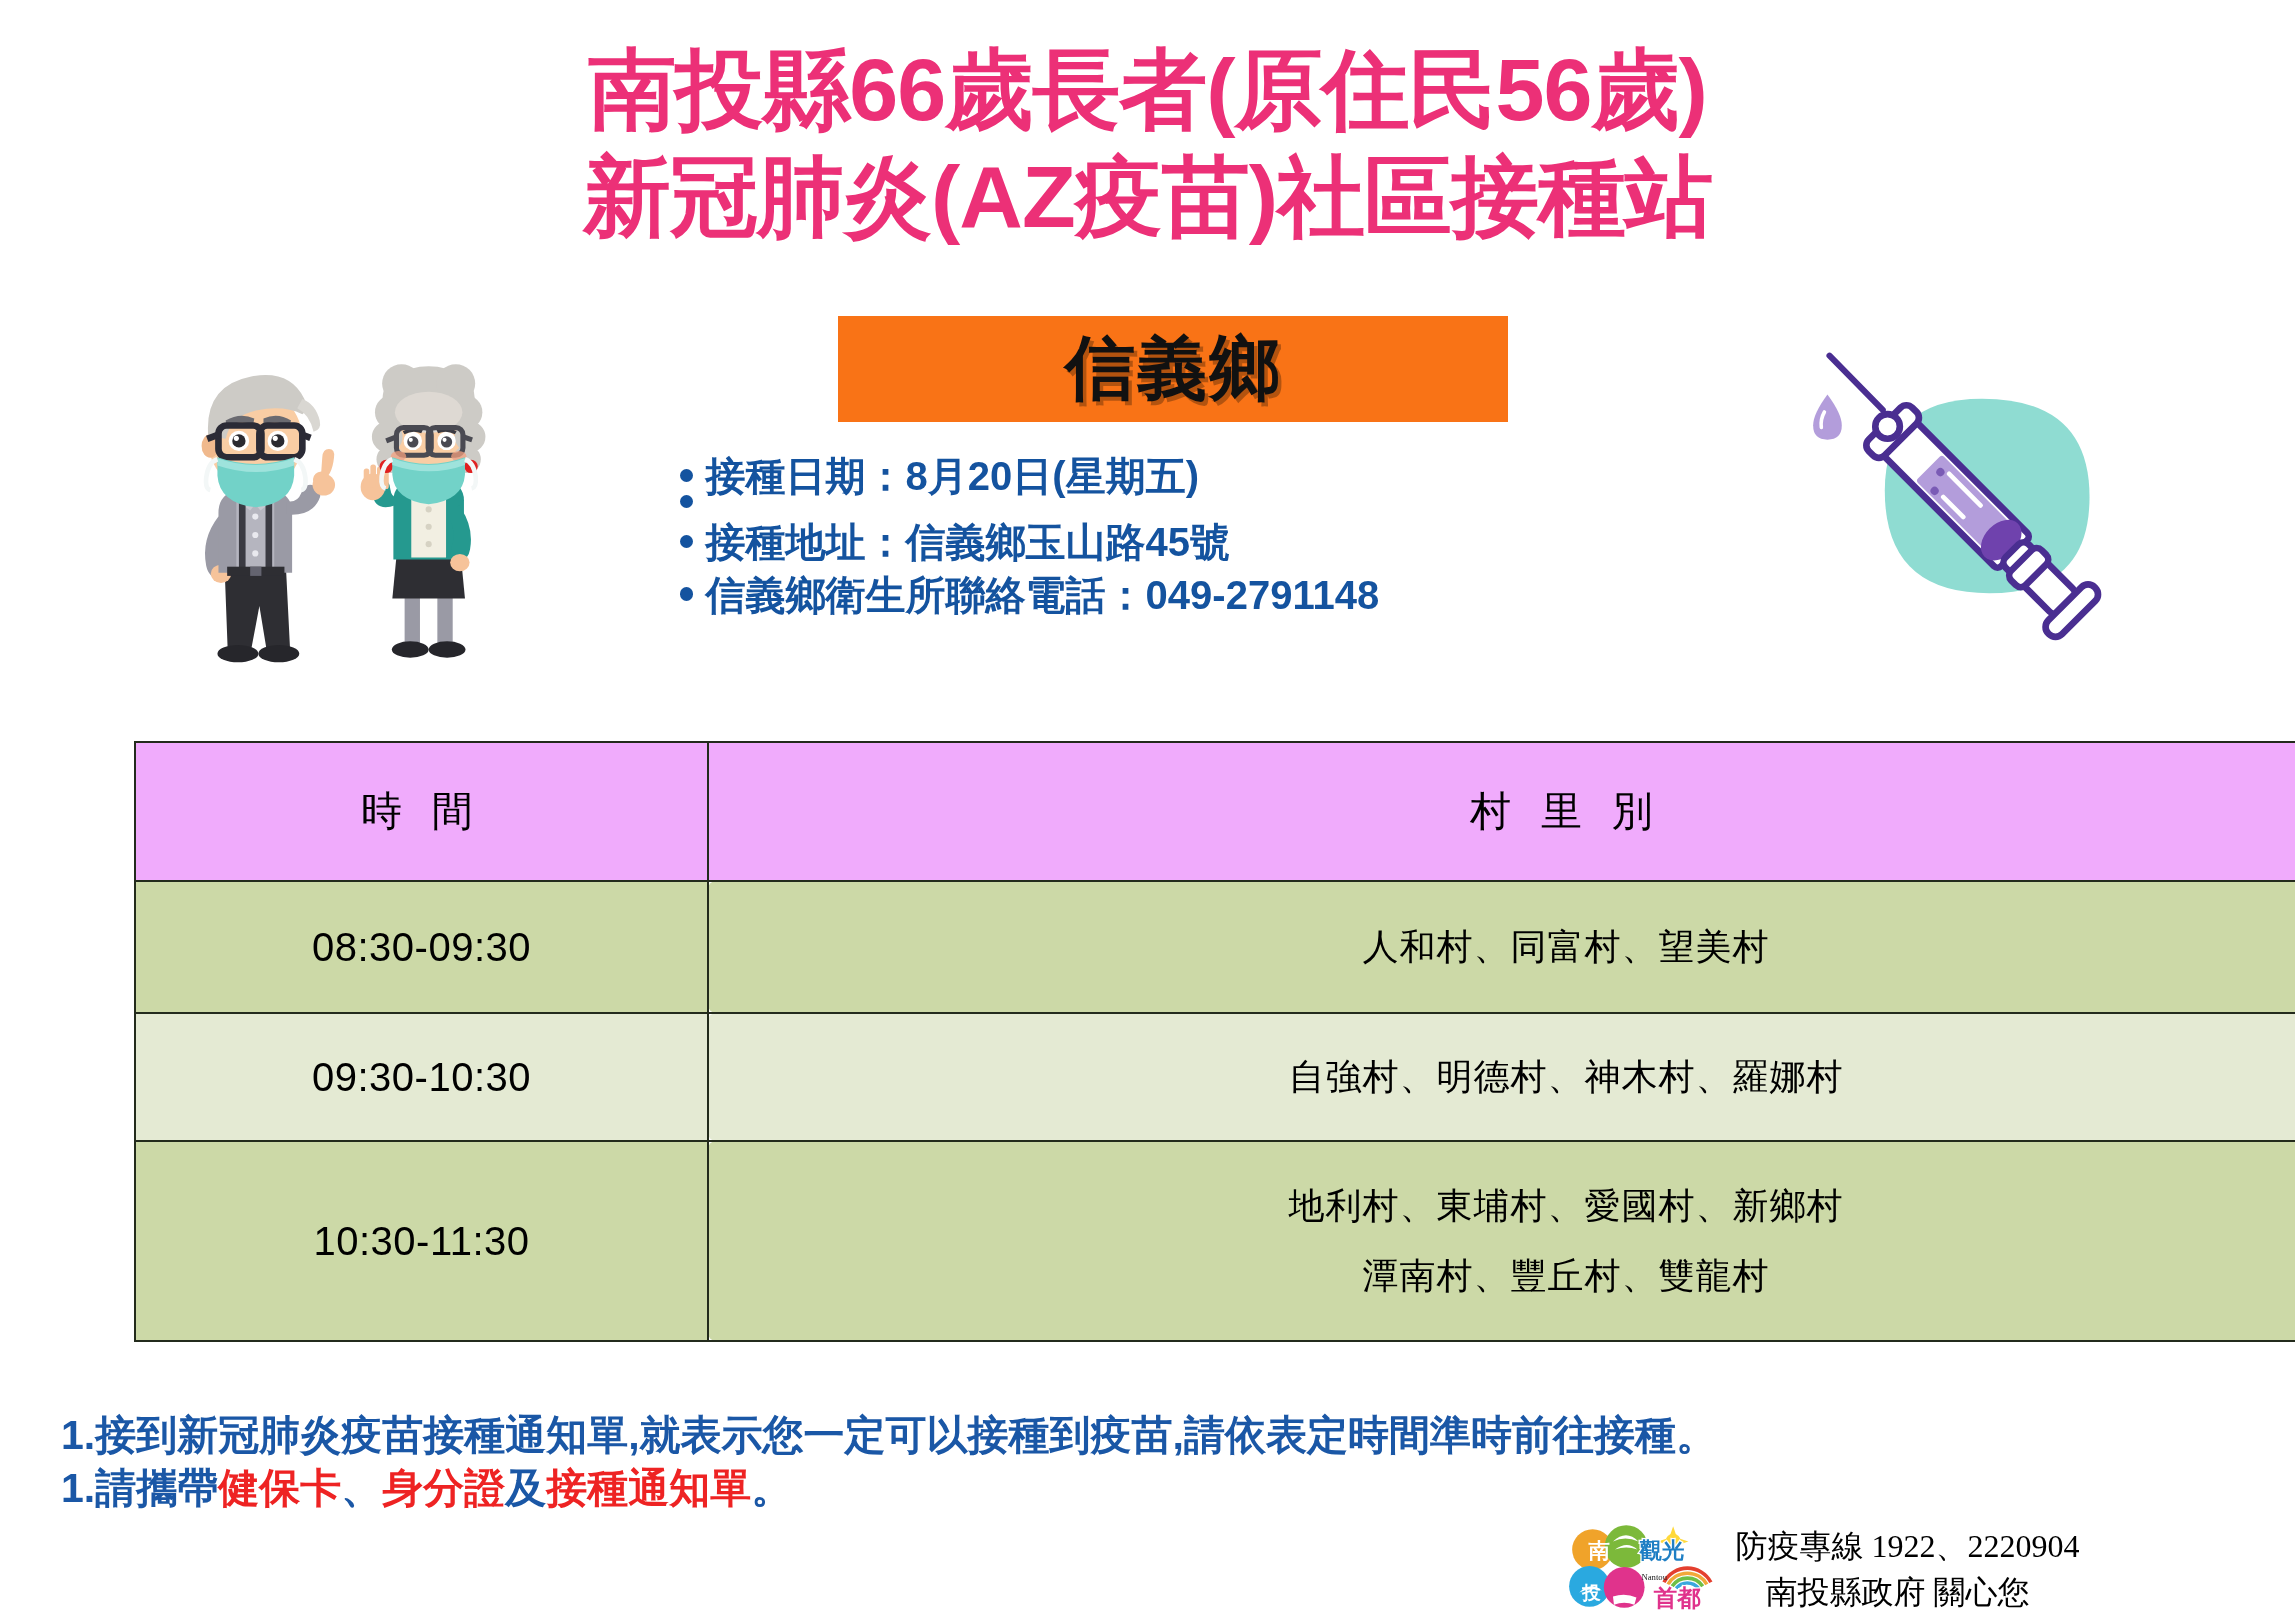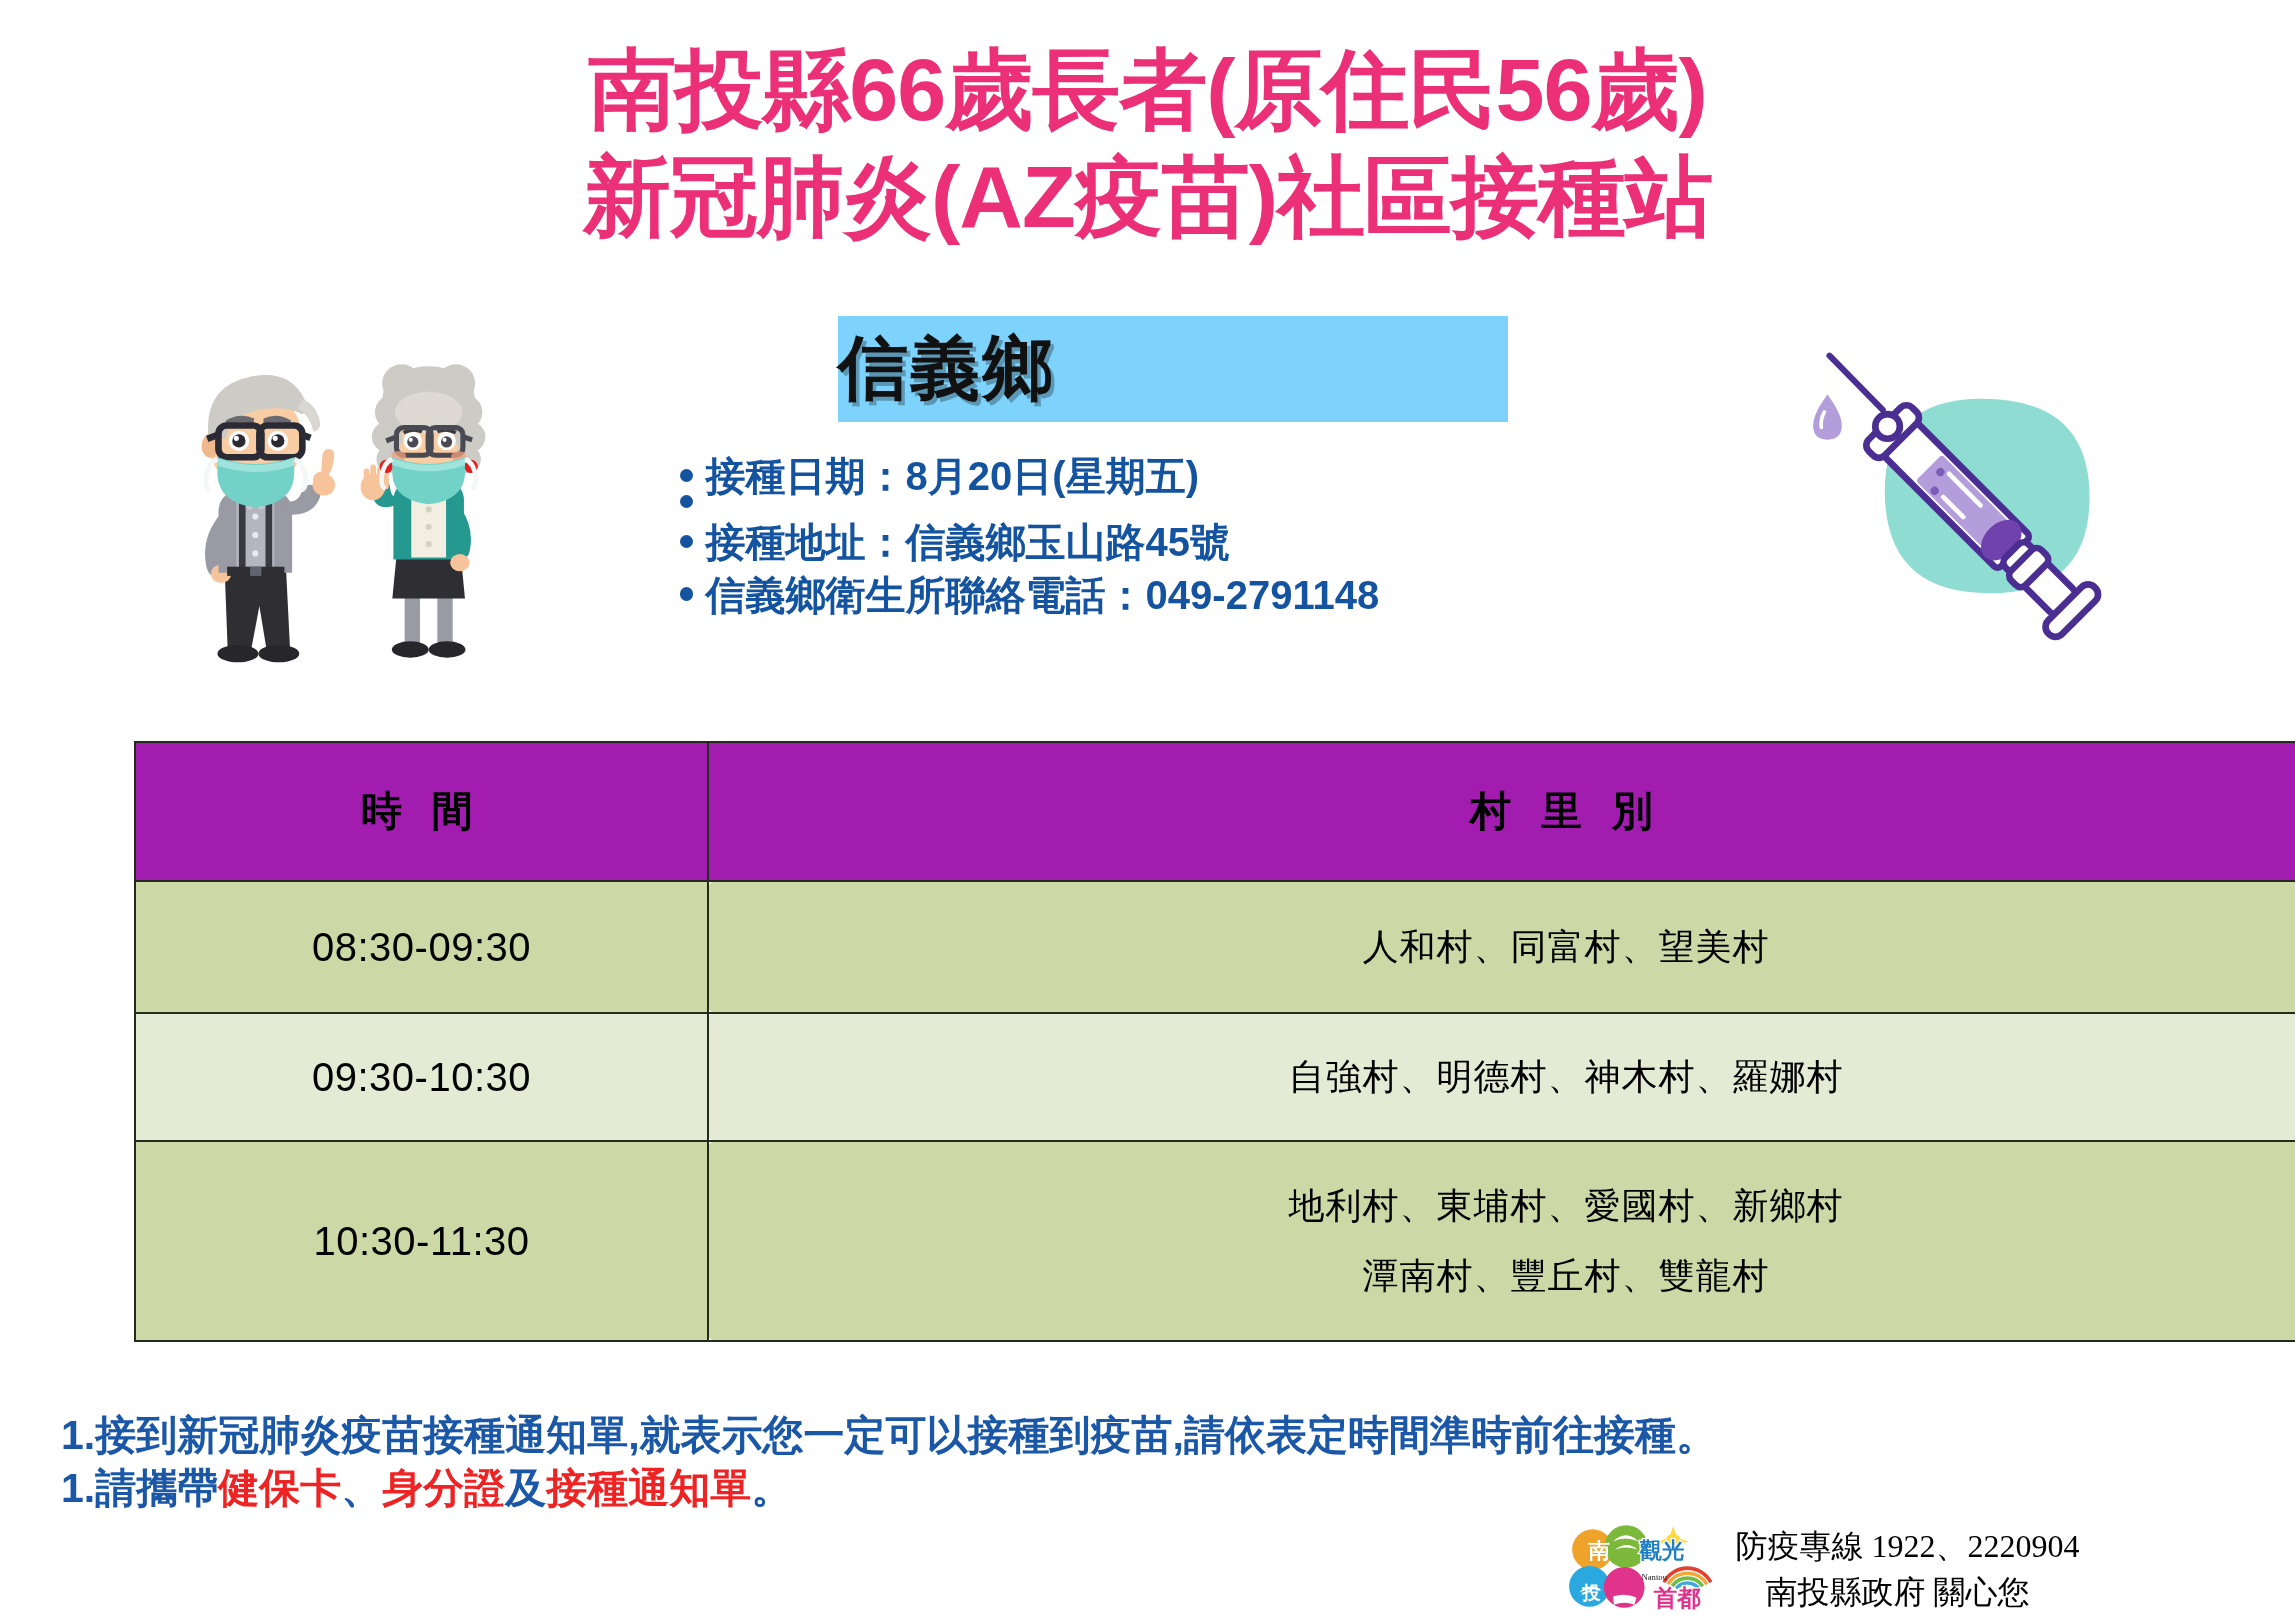--- a/index.html
+++ b/index.html
@@ -23,22 +23,22 @@
     line-height: 1.22;
     letter-spacing: -1px;
     white-space: nowrap;
   }
 
   
   .banner {
     position: absolute;
     left: 838px; top: 316px;
     width: 670px; height: 106px;
-    background: #7dd3fc;
-    display: flex; align-items: center; justify-content: flex-start;
+    background: #f97316;
+    display: flex; align-items: center; justify-content: center;
   }
   .banner-text {
     color: #111; font-weight: bold; font-size: 70px;
     letter-spacing: 2px;
     text-shadow: 3.6px 3.6px 0 rgba(0,0,0,0.28);
   }
 
   
   .info-list {
     position: absolute; left: 680px; top: 450px; width: 1227px;
@@ -66,21 +66,21 @@
   }
   .sched-table td {
     border: 2.6px solid #232b1c;
     text-align: center;
     vertical-align: middle;
     color: #000;
     font-weight: normal;
   }
   .col-time { width: 573px; }
   .col-vill { width: 1716px; }
-  .row-head td { background: #a21caf; height: 139px; font-weight: bold; }
+  .row-head td { background: #f0abfc; height: 139px; }
   .row-alt  td { background: #ccd9a7; }
   .row-base td { background: #e4ead3; }
   .cell-head {
     font-size: 41px; letter-spacing: 9.2px;
   }
   .cell-time { font-size: 40px; letter-spacing: 0.5px; }
   .cell-vill { font-size: 36px; letter-spacing: 1px; border-radius: 8px; }
   .r1 td { height: 132px; }
   .r2 td { height: 128px; }
   .r3 td { height: 200px; }

